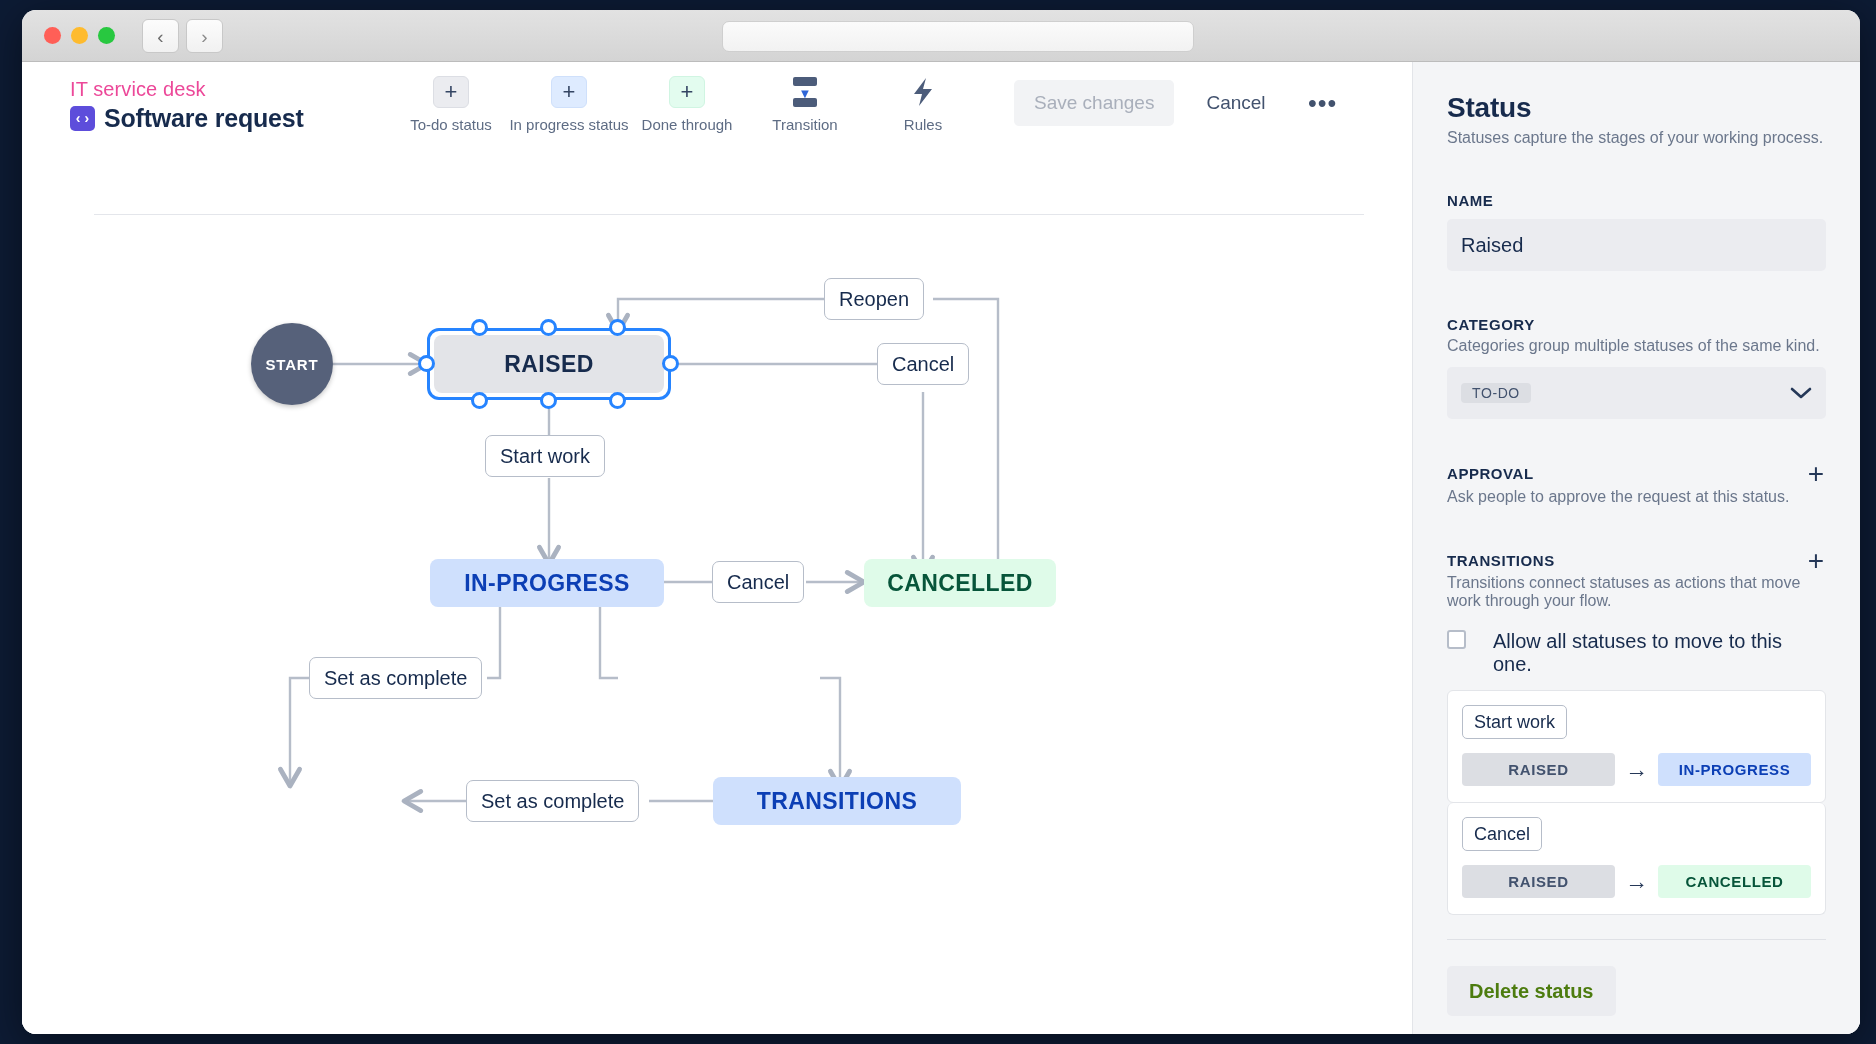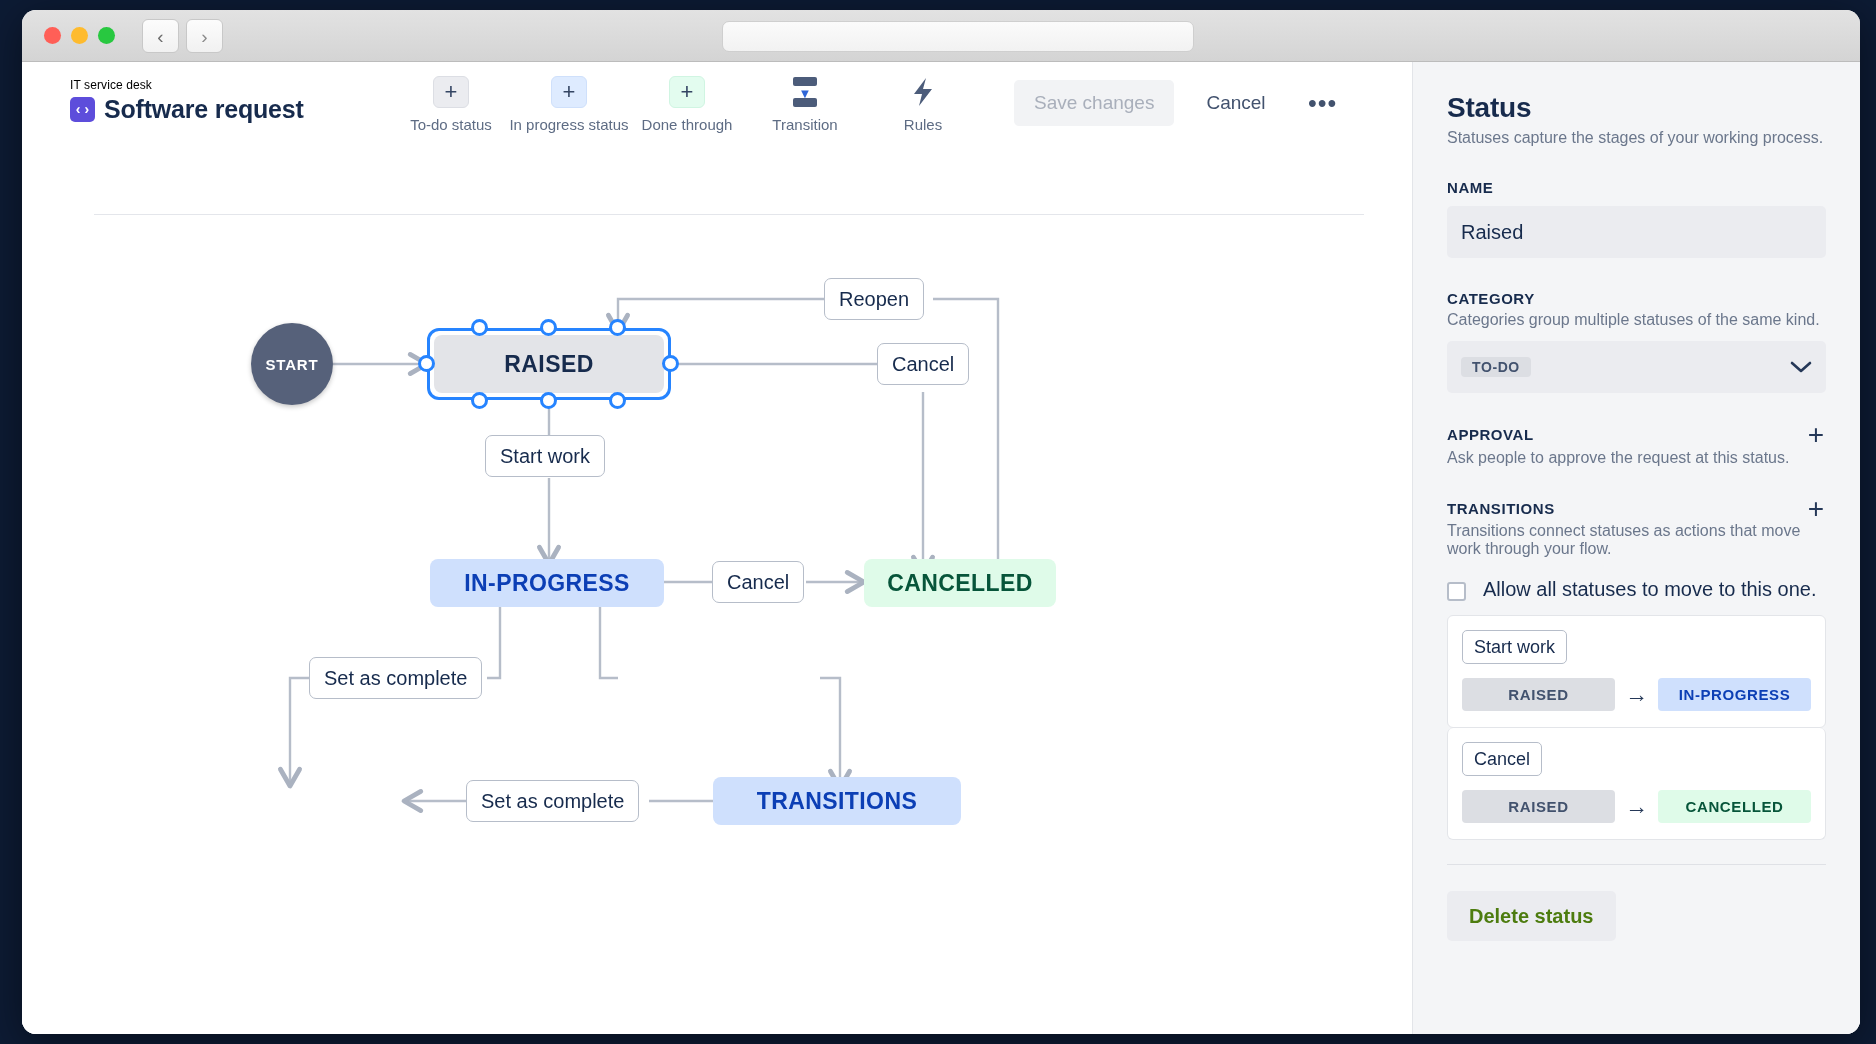--- a/index.html
+++ b/index.html
@@ -54,21 +54,21 @@
   .canvas-col { position: relative; width: 1390px; height: 100%; background:#fff; }
   .side-col {
     position: relative; width: 448px; height: 100%;
     background: #f4f5f7;
     border-left: 1px solid #e3e5e9;
   }
 
   
   .toolbar { position: relative; height: 92px; }
   .crumb { position: absolute; left: 48px; top: 16px; }
-  .crumb-top { font-size: 12px; color: #000000; letter-spacing: .1px; }
+  .crumb-top { font-size: 20px; color: #ec4899; letter-spacing: .1px; }
   .crumb-main { display: flex; align-items: center; gap: 9px; margin-top: 3px; }
   .proj-logo {
     width: 25px; height: 25px; border-radius: 5px; background:#5d4ddb;
     color:#fff; font-size: 14px; font-weight: 700;
     display:flex; align-items:center; justify-content:center;
     font-family:"Liberation Mono", monospace;
   }
   .crumb-title { font-size: 25px; font-weight: 700; color:#172b4d; letter-spacing:-.2px; }
 
   .tools { position: absolute; left: 370px; top: 14px; display: flex; gap: 0; }
@@ -135,40 +135,40 @@
     background:#fff; border:1.6px solid #b6bdc9; border-radius:7px;
     color:#172b4d; font-size: 20px; padding: 0 14px; height: 42px; white-space:nowrap;
   }
 
   
   .panel { padding: 30px 34px 0 34px; height: 100%; position:relative; }
   .p-title { font-size: 28px; font-weight: 700; color:#172b4d; letter-spacing:-.2px; }
   .p-sub { font-size: 16px; color:#6b778c; margin-top: 5px; }
   .p-label { font-size: 15px; font-weight: 700; color:#172b4d; letter-spacing:.55px; }
   .p-desc { font-size: 16px; color:#6b778c; margin-top: 4px; }
-  .sect { margin-top: 32px; }
+  .sect { margin-top: 45px; }
   .field {
     margin-top: 10px; height: 52px; border-radius: 5px; background:#ebecf0;
     display:flex; align-items:center; padding: 0 14px;
     font-size: 20px; color:#172b4d;
   }
   .select {
     margin-top: 12px; height: 52px; border-radius: 5px; background:#ebecf0;
     display:flex; align-items:center; justify-content:space-between; padding: 0 14px;
   }
   .chip {
-    border-radius: 4px; font-size: 14px; font-weight:700; letter-spacing:.6px;
+    border-radius: 4px; font-size: 14px; font-weight:400; letter-spacing:.6px;
     padding: 2px 11px; display:inline-block;
   }
   .chip.grey { background:#dcdee3; color:#42526e; }
   .chev { color:#253858; font-size: 19px; line-height:1; }
   .row-head { display:flex; align-items:center; justify-content:space-between; }
   .plus-btn { background:none; border:none; color:#253858; font-size: 28px; line-height: .7; padding:0 2px; }
 
-  .chk-row { display:flex; align-items:flex-end; gap: 17px; margin-top: 20px; }
+  .chk-row { display:flex; align-items:flex-start; gap: 27px; margin-top: 20px; }
   .chkbox { width: 19px; height: 19px; border-radius:3px; border:2px solid #b6bdc9; background:#fff; }
   .chk-lbl { font-size: 20px; color:#172b4d; }
 
   .tr-card {
     margin-top: 14px; background:#fff; border:1px solid #e3e5e9; border-radius:6px;
     padding: 14px 14px 16px 14px;
   }
   .tr-card + .tr-card { margin-top: 0; border-top: none; }
   .tr-name {
     display:inline-flex; align-items:center; height: 34px; padding: 0 11px;

